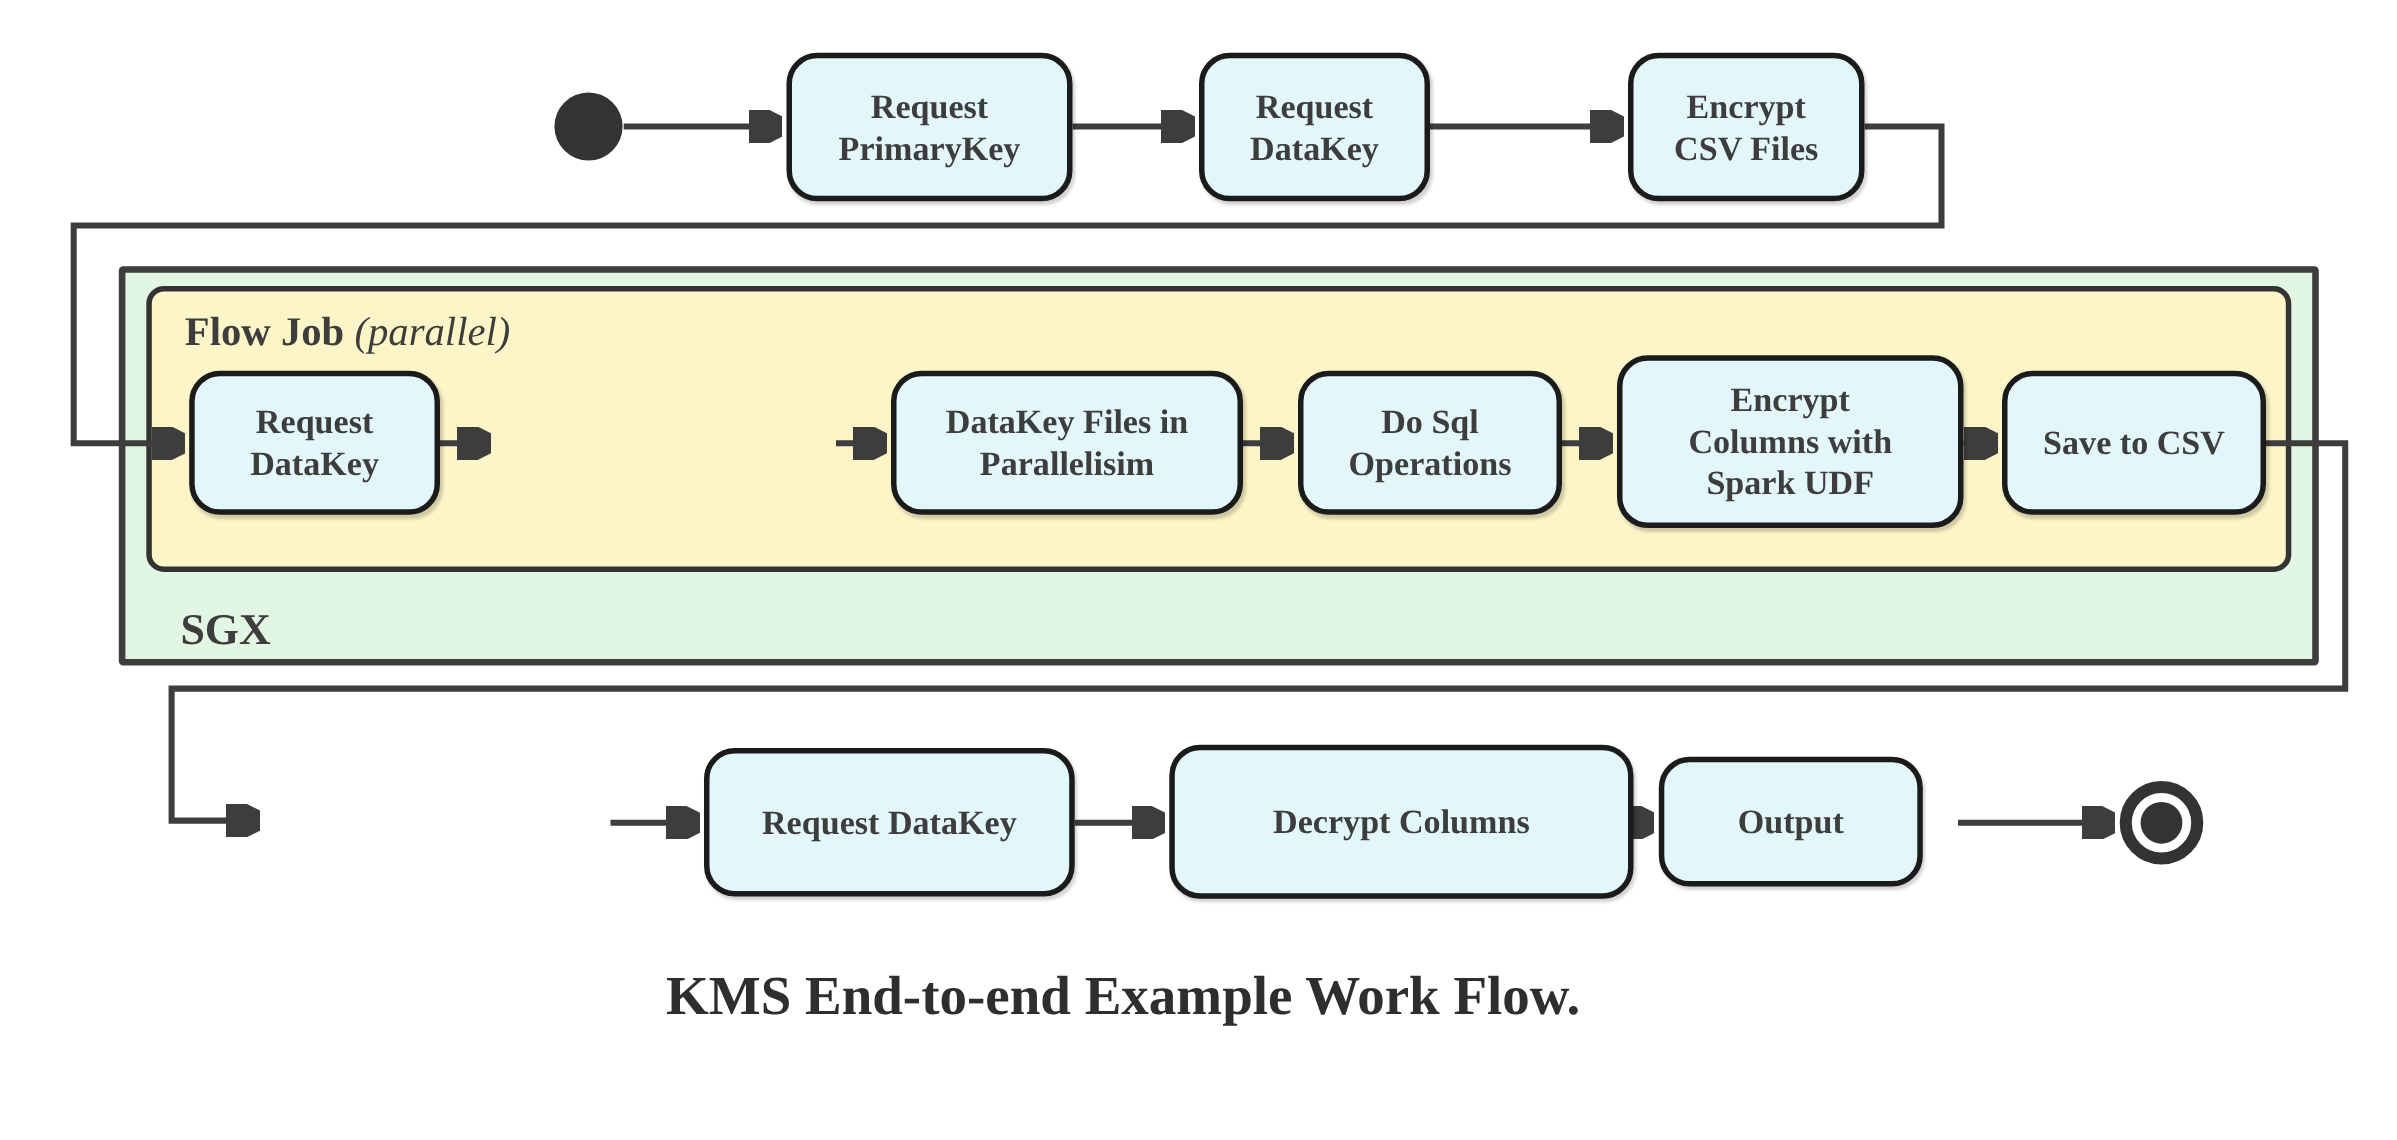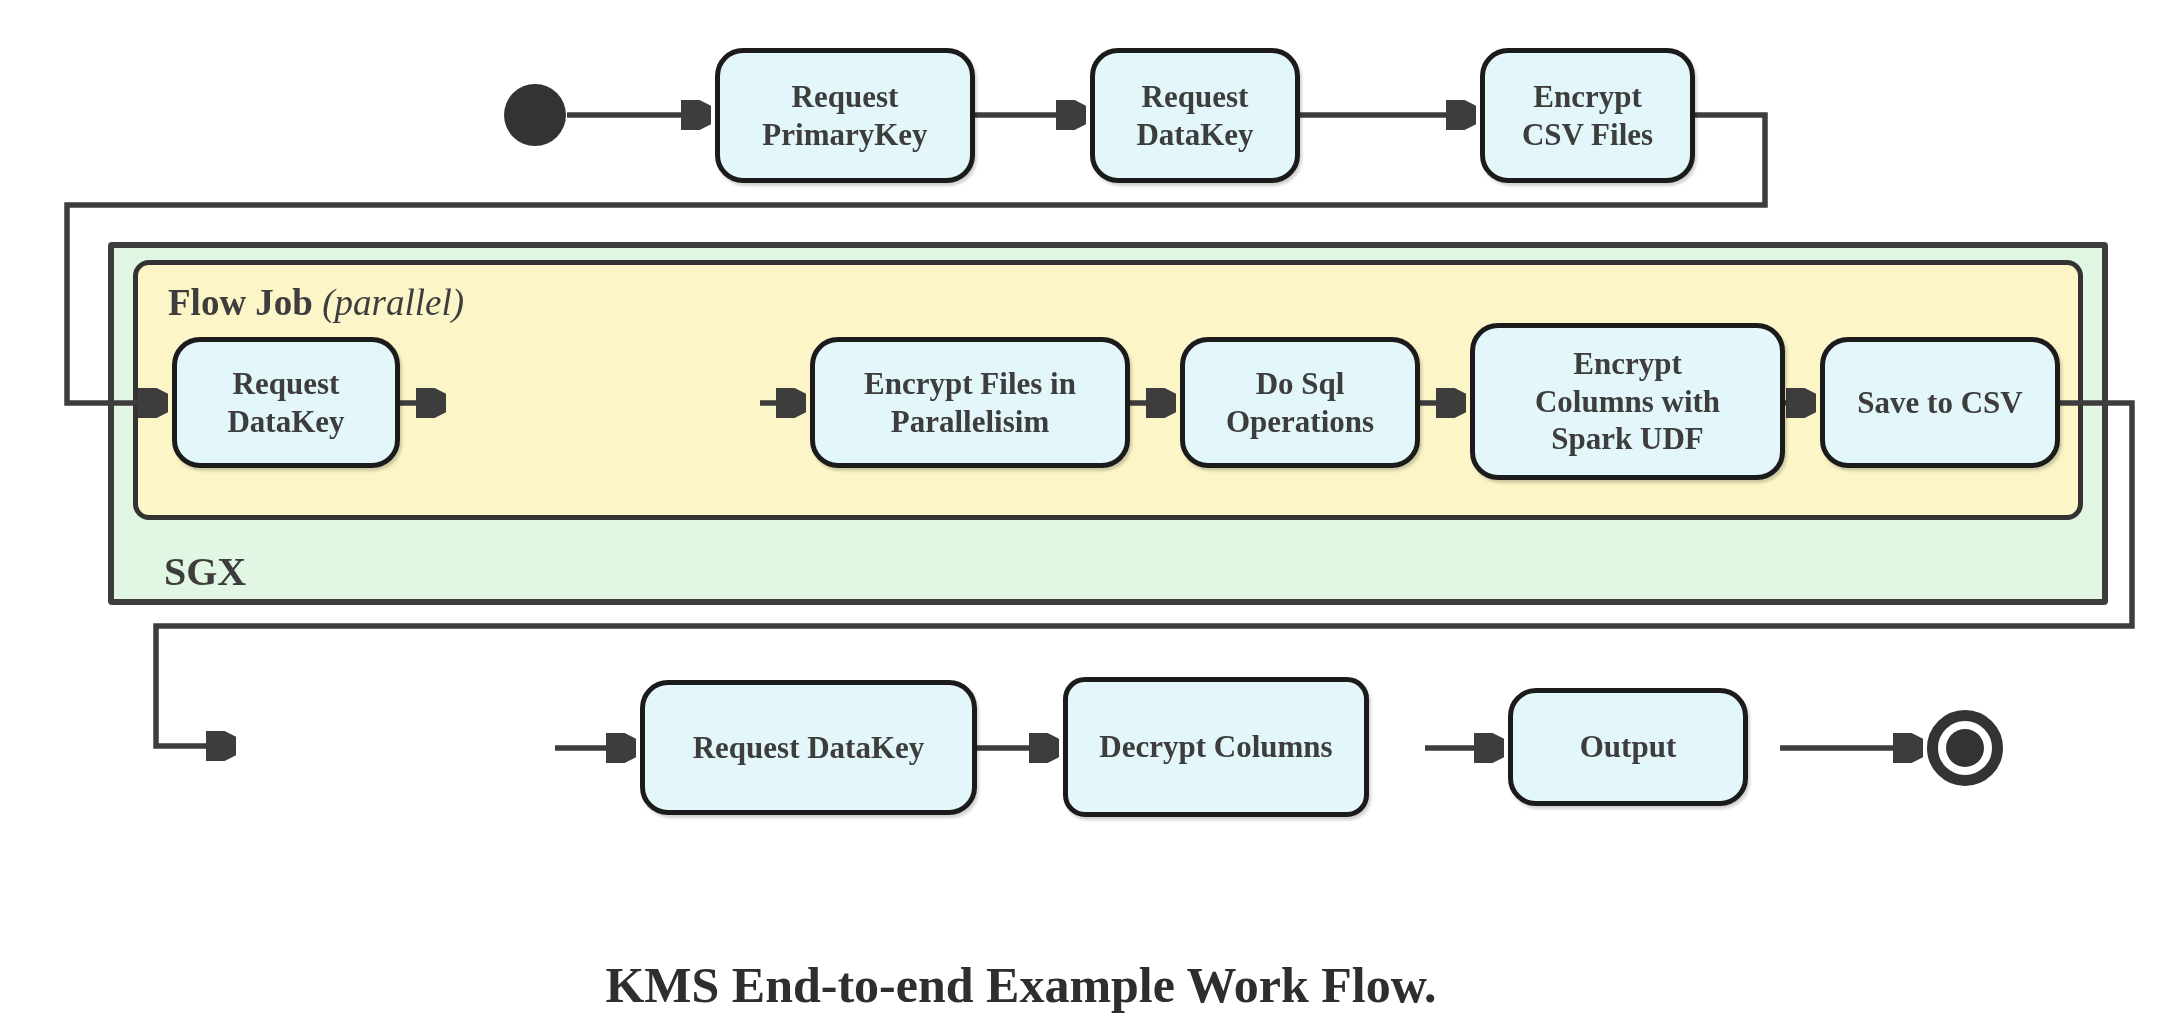--- a/index.html
+++ b/index.html
@@ -41,21 +41,21 @@
     background:#333333;z-index:3;
   }
   .end-node{
     position:absolute;left:1927px;top:710px;width:76px;height:76px;border-radius:50%;
     border:11px solid #333333;background:#ffffff;box-sizing:border-box;z-index:3;
     display:flex;align-items:center;justify-content:center;
   }
   .end-dot{width:38px;height:38px;border-radius:50%;background:#333333;}
   
   .title{
-    position:absolute;left:0;top:956px;width:2042px;text-align:center;
+    position:absolute;left:0;top:876px;width:2042px;text-align:center;
     font-size:50px;font-weight:bold;color:#2e2e2e;
   }
 </style>
 </head>
 <body>
 
 <div class="canvas">
 
   <div class="container-green">
     <div class="sgx-label">SGX</div>
@@ -95,31 +95,31 @@
 
   <div class="node" style="left:715px;top:48px;width:260px;height:135px;">Request
 PrimaryKey</div>
   <div class="node" style="left:1090px;top:48px;width:210px;height:135px;">Request
 DataKey</div>
   <div class="node" style="left:1480px;top:48px;width:215px;height:135px;">Encrypt
 CSV Files</div>
 
   <div class="node" style="left:172px;top:337px;width:228px;height:131px;">Request
 DataKey</div>
-  <div class="node" style="left:810px;top:337px;width:320px;height:131px;">Encrypt Files in
+  <div class="node" style="left:810px;top:337px;width:320px;height:131px;">DataKey Files in
 Parallelisim</div>
   <div class="node" style="left:1180px;top:337px;width:240px;height:131px;">Do Sql
 Operations</div>
   <div class="node" style="left:1470px;top:323px;width:315px;height:157px;">Encrypt
 Columns with
 Spark UDF</div>
   <div class="node" style="left:1820px;top:337px;width:240px;height:131px;">Save to CSV</div>
 
   <div class="node" style="left:640px;top:680px;width:337px;height:135px;">Request DataKey</div>
-  <div class="node" style="left:1063px;top:677px;width:306px;height:140px;border-radius:22px;">Decrypt Columns</div>
+  <div class="node" style="left:1063px;top:677px;width:422px;height:140px;">Decrypt Columns</div>
   <div class="node" style="left:1508px;top:688px;width:240px;height:118px;">Output</div>
 
   <div class="end-node">
     <div class="end-dot"></div>
   </div>
 
   <div class="title">KMS End-to-end Example Work Flow.</div>
 
 </div>
 

